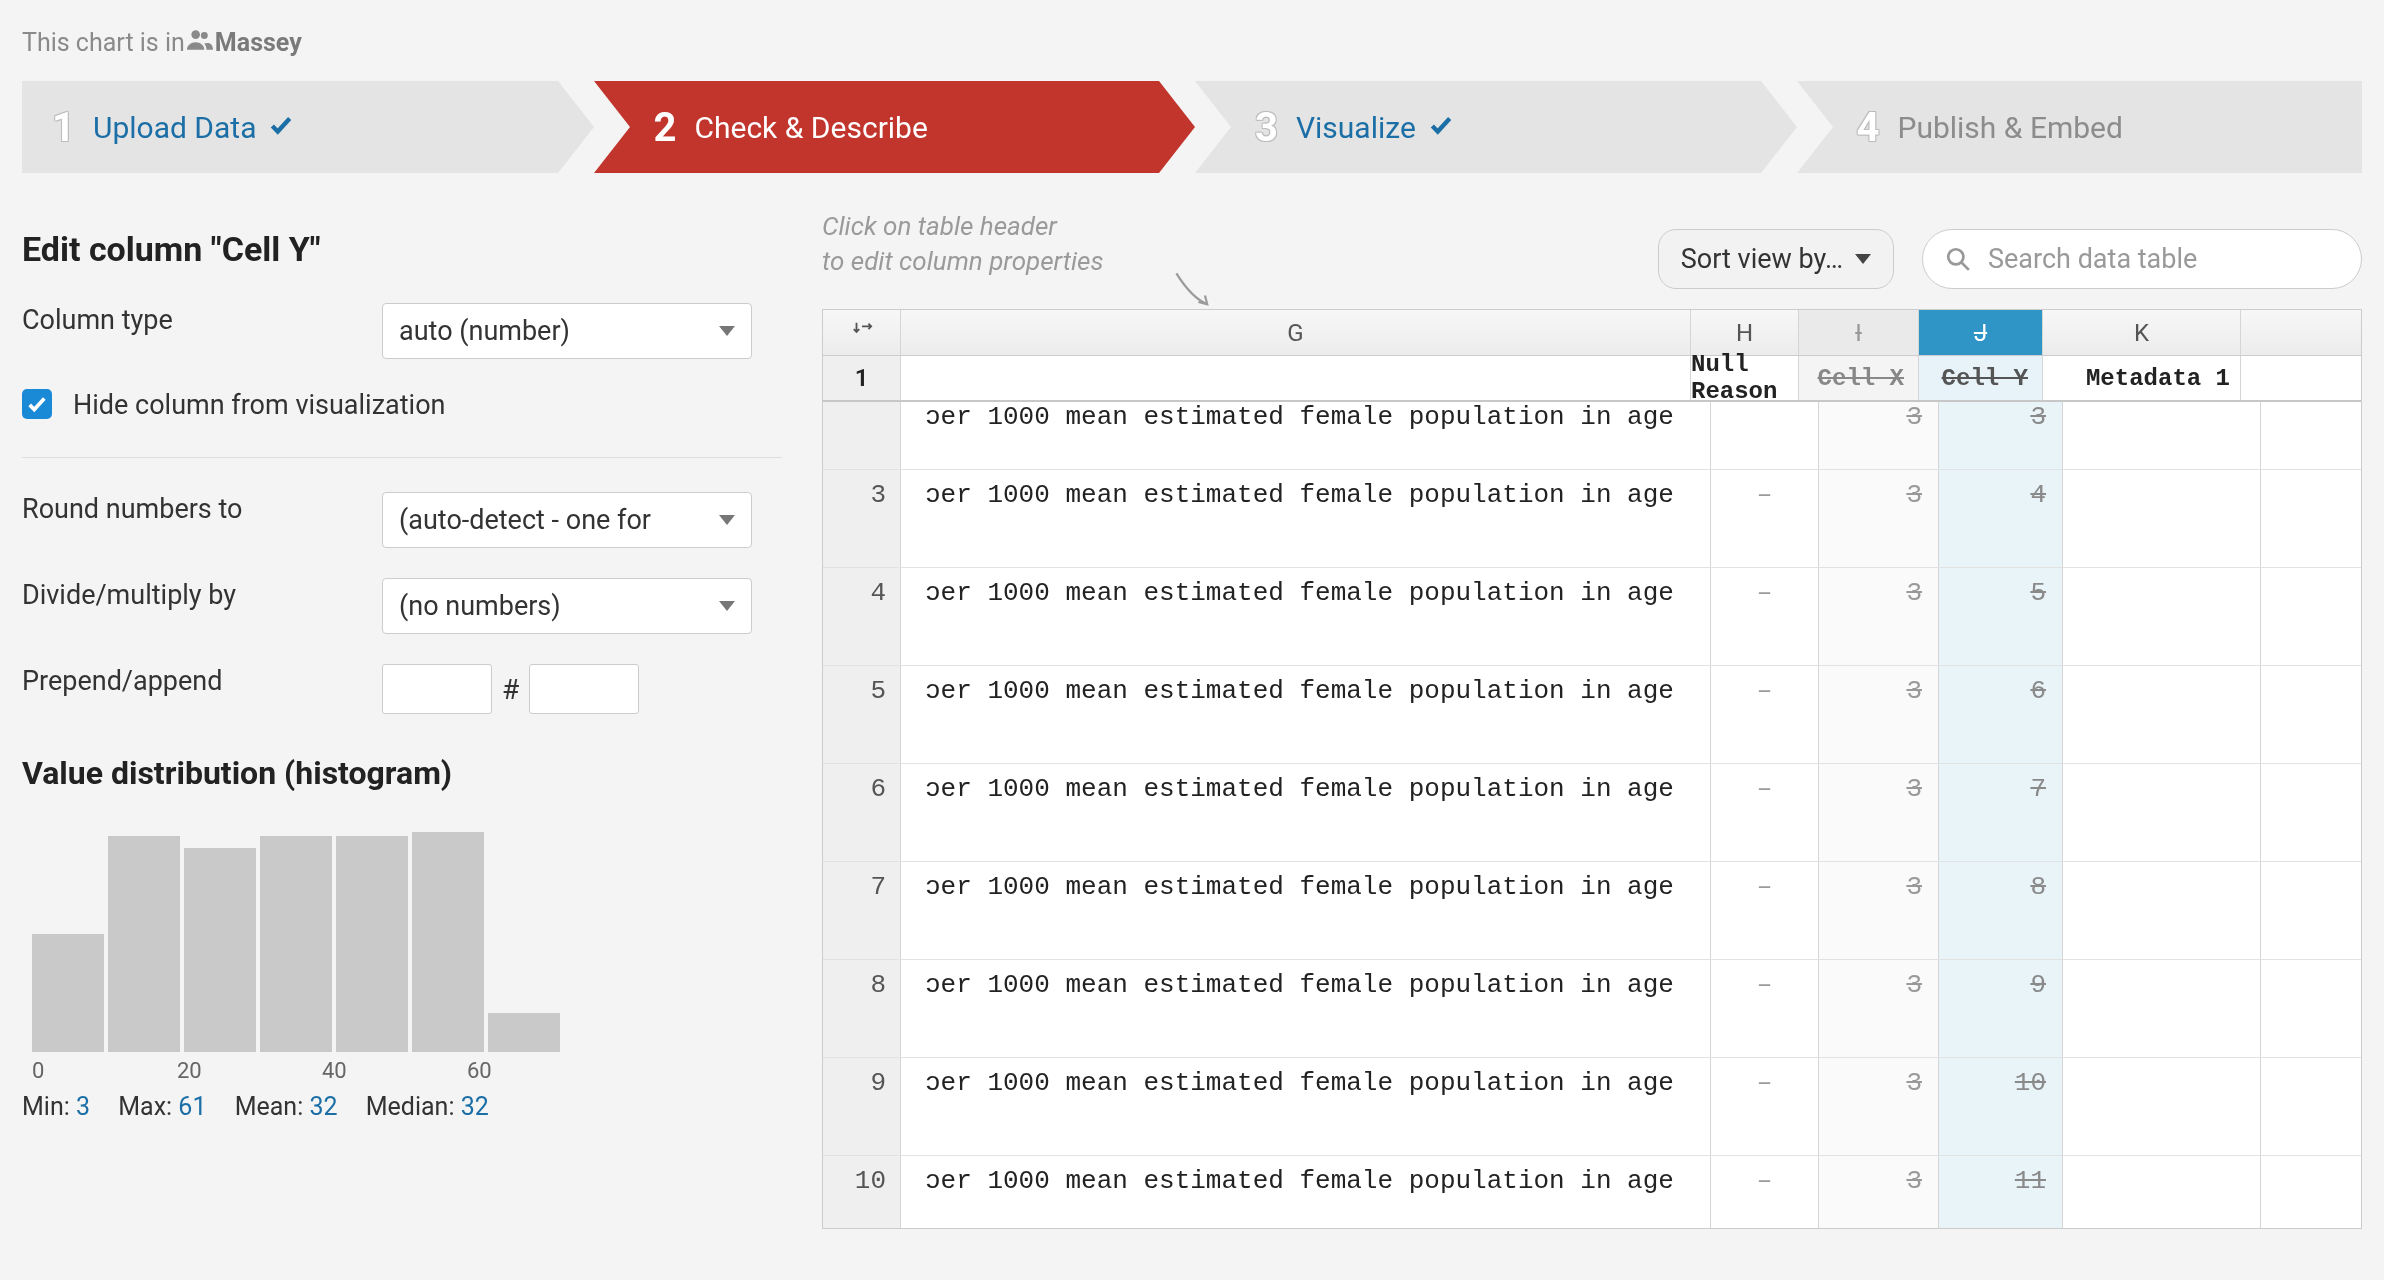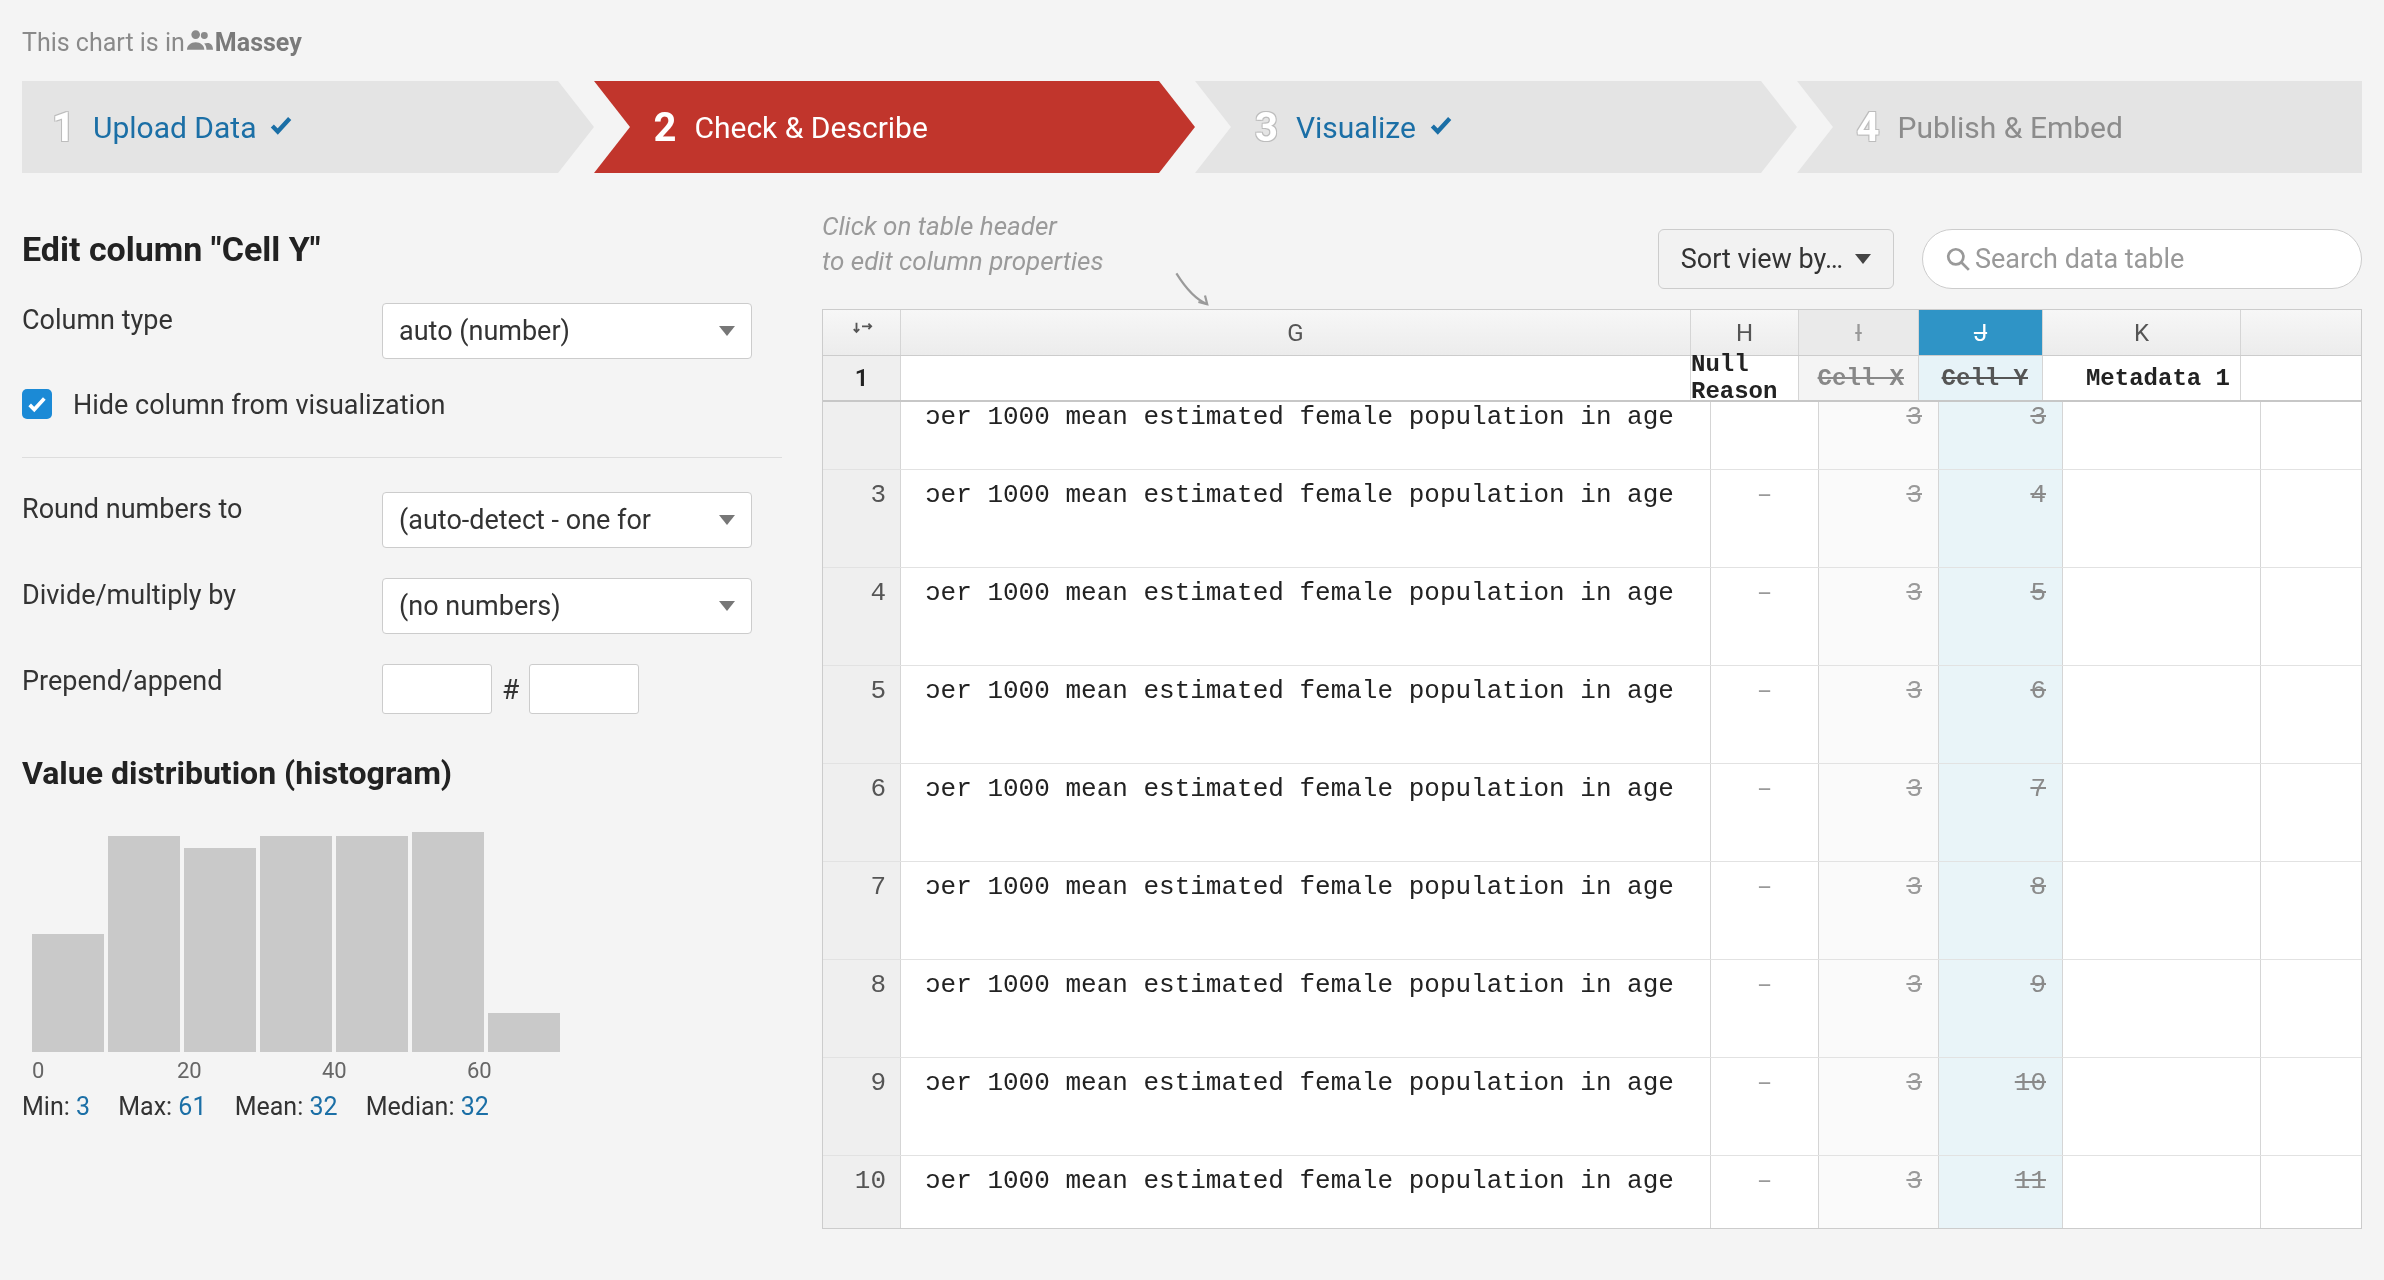--- a/index.html
+++ b/index.html
@@ -89,27 +89,27 @@
   .stats-row .v { color: #1b6fa6; }
   .stats-row .s { margin-right: 22px; }
 
   
   .hint { font-style: italic; color: #9a9a9a; font-size: 26px; line-height: 1.35; position: absolute; left: 0; top: -20px; }
   .hint-arrow { position: absolute; left: 350px; top: 40px; }
   .hint-arrow svg { width: 44px; height: 44px; stroke: #9a9a9a; stroke-width: 2; fill: none; }
 
   .topbar { display: flex; justify-content: flex-end; gap: 28px; margin-bottom: 20px; padding-top:0; }
   .sort-btn {
-    height: 60px; border: 1px solid #ccc; border-radius: 6px; background: #f2f2f2;
+    height: 60px; border: 1px solid #ccc; border-radius: 18px; background: #f2f2f2;
     display: flex; align-items: center; gap: 12px; padding: 0 22px; font-size: 27px; color: #333;
   }
   .sort-btn .caret { border-left: 8px solid transparent; border-right: 8px solid transparent; border-top: 10px solid #444; }
   .search {
     height: 60px; width: 440px; border: 1px solid #ccc; border-radius: 30px; background: #fff;
-    display: flex; align-items: center; gap: 4px; padding: 0 22px; font-size: 27px; color: #999;
+    display: flex; align-items: center; gap: 17px; padding: 0 22px; font-size: 27px; color: #999;
   }
   .search svg { width: 26px; height: 26px; stroke: #999; stroke-width: 2.5; fill: none; }
 
   
   .table-wrap { border: 1px solid #ccc; background: #fff; overflow: hidden; height: 920px; }
   .thead { display: flex; background: linear-gradient(#f7f7f7,#ececec); border-bottom: 1px solid #ccc; height: 46px; }
   .th, .td { border-right: 1px solid #d5d5d5; display: flex; align-items: center; justify-content: center; font-size: 24px; }
   .th { color: #555; }
   .th.rownum { width: 78px; }
   .th.g { width: 790px; }

